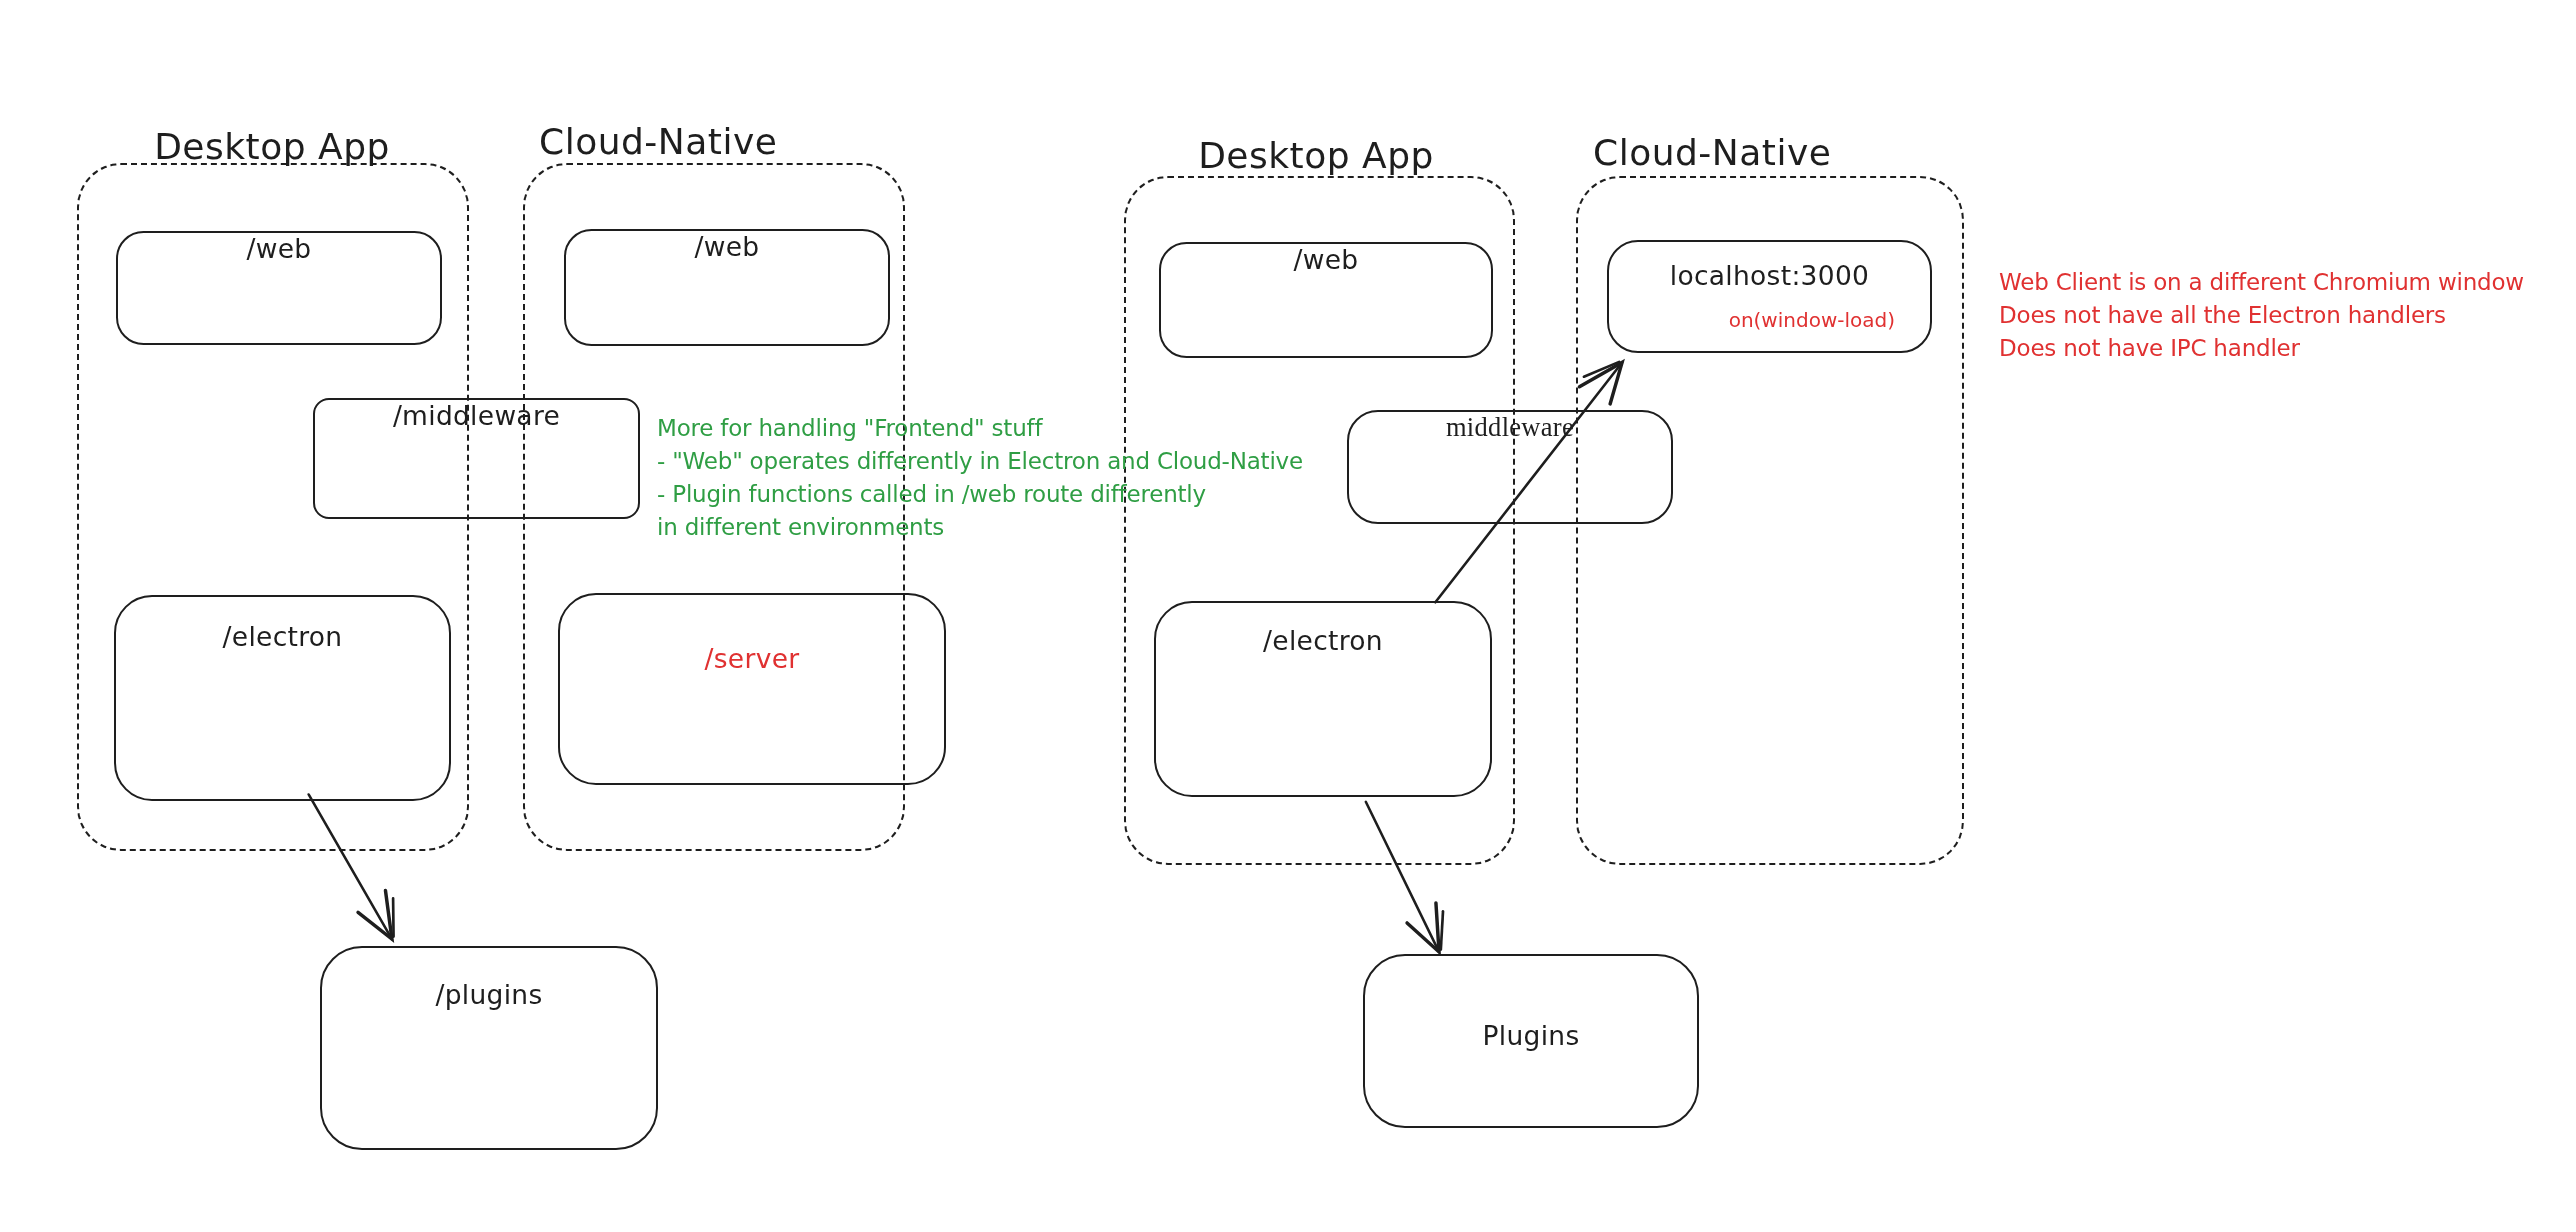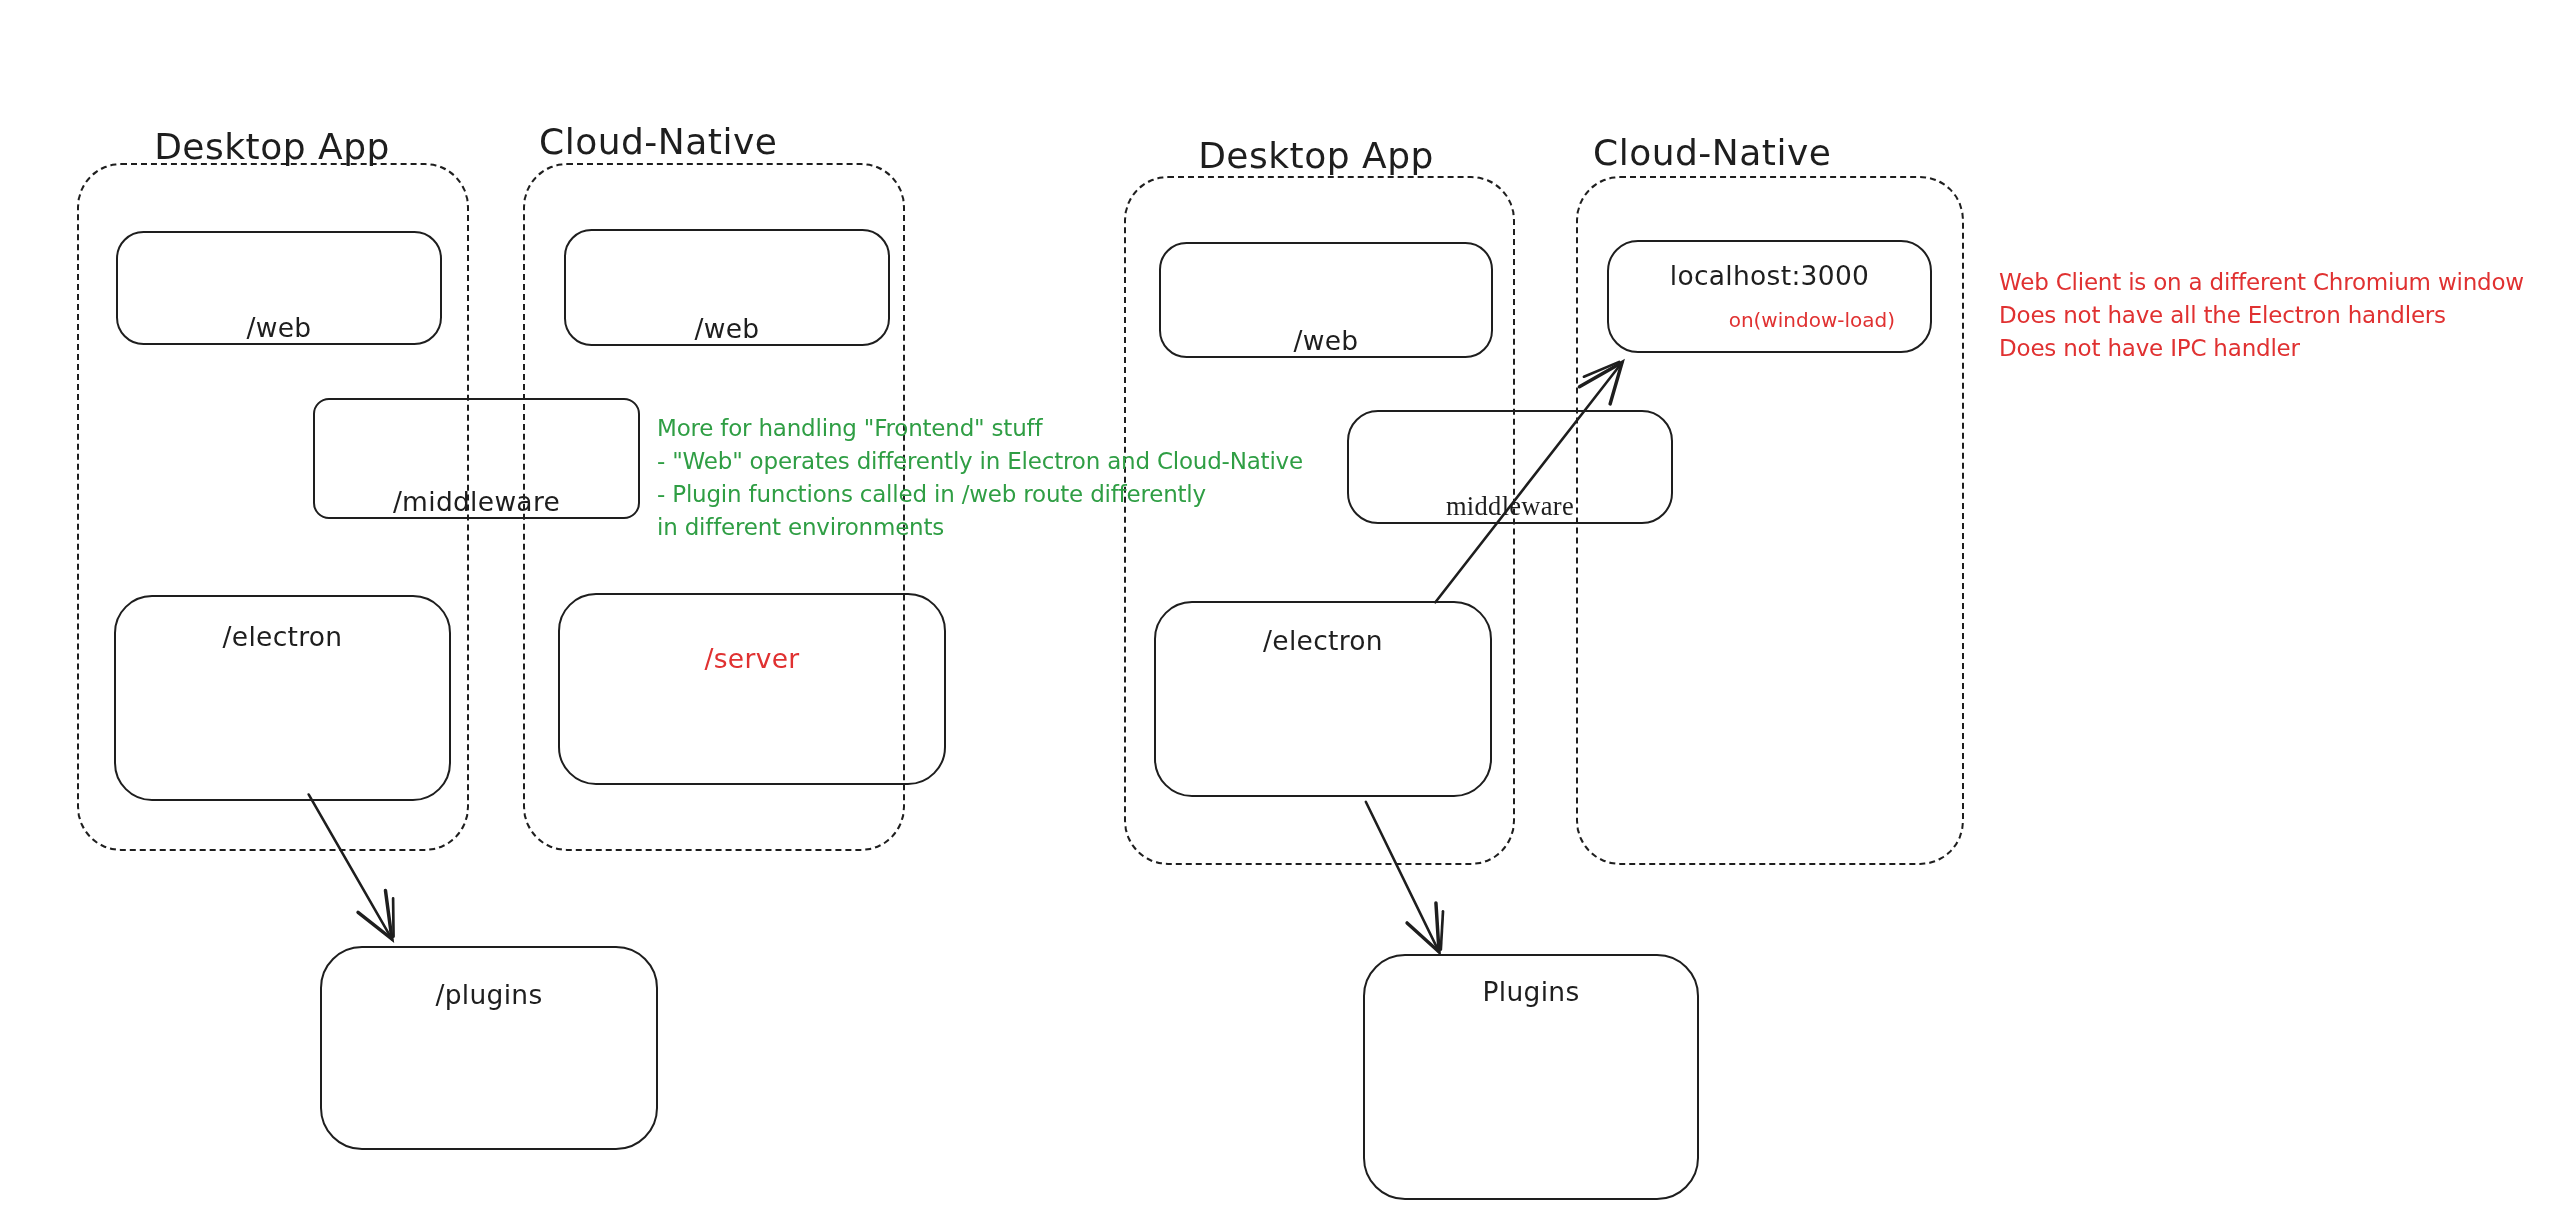--- a/index.html
+++ b/index.html
@@ -3,21 +3,21 @@
 <meta charset="utf-8">
 <style>
   html,body{margin:0;padding:0;background:#ffffff;}
   body{width:2576px;height:1232px;position:relative;overflow:hidden;
        font-family:"DejaVu Sans",sans-serif;color:#1e1e1e;}
   .canvas{position:absolute;inset:0;}
   .container-dashed{position:absolute;border:2.7px dashed #1e1e1e;border-radius:44px;z-index:1;}
   .node{position:absolute;border:2.7px solid #1e1e1e;background:transparent;z-index:2;
         display:flex;flex-direction:column;align-items:center;}
   .node-label{font-size:26.5px;letter-spacing:0.3px;white-space:nowrap;}
-  .v-center{justify-content:flex-end;}
+  .v-center{justify-content:flex-start;}
   .cont-title{position:absolute;z-index:3;width:238px;text-align:center;
               font-size:36px;letter-spacing:0.5px;white-space:nowrap;}
   .note{position:absolute;z-index:3;font-size:23px;letter-spacing:-0.2px;line-height:33px;white-space:nowrap;}
   .red-text{color:#e03131;margin-top:32px;}
   .green-text{color:#2f9e44;}
   .sub-label{position:absolute;font-size:20px;color:#e03131;white-space:nowrap;}
   svg.arrows{position:absolute;inset:0;z-index:6;pointer-events:none;}
 </style>
 </head>
 <body>
@@ -83,21 +83,21 @@
   </div>
 
   <div class="node v-center" style="left:1347px;top:410px;width:322px;height:110px;border-radius:31px;font-family:Liberation Serif, serif;">
     <div class="node-label">middleware</div>
   </div>
 
   <div class="node" style="left:1154px;top:601px;width:338px;height:196px;border-radius:38px;padding-top:22px;box-sizing:border-box;">
     <div class="node-label">/electron</div>
   </div>
 
-  <div class="node" style="left:1363px;top:954px;width:336px;height:246px;border-radius:42px;padding-top:20px;box-sizing:border-box;text-align:right;">
+  <div class="node" style="left:1363px;top:954px;width:336px;height:174px;border-radius:42px;padding-top:64px;box-sizing:border-box;text-align:right;">
     <div class="node-label">Plugins</div>
   </div>
 
   <svg class="arrows" width="2576" height="1232" viewBox="0 0 2814 1346">
     <defs>
       <marker id="ah" markerUnits="userSpaceOnUse" markerWidth="90" markerHeight="70" viewBox="-44 -24 48 48" refX="0" refY="0" orient="auto">
         <path d="M -34 -14 L 0 0 L -30 12" fill="none" stroke="#1e1e1e" stroke-width="2.6" stroke-linecap="round"></path>
         <path d="M -26 -16 L -1 -2" fill="none" stroke="#1e1e1e" stroke-width="2" stroke-linecap="round"></path>
       </marker>
     </defs>

